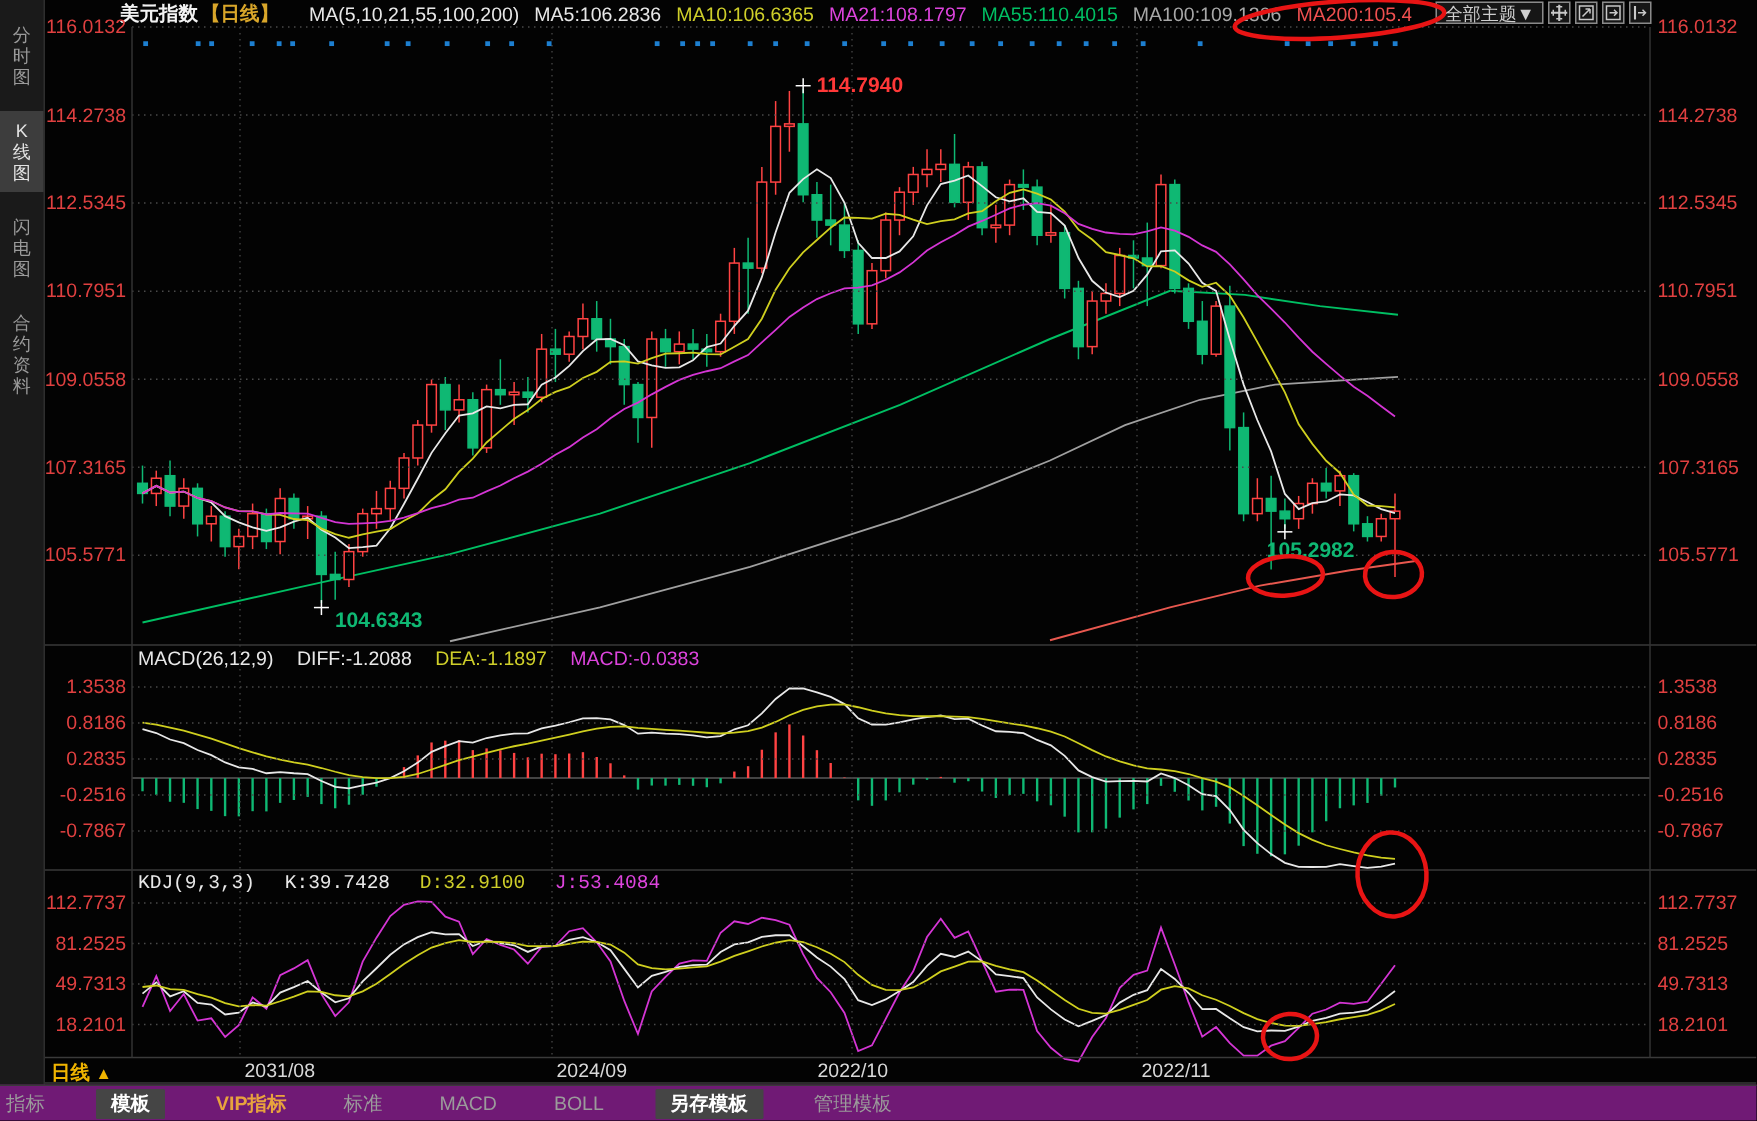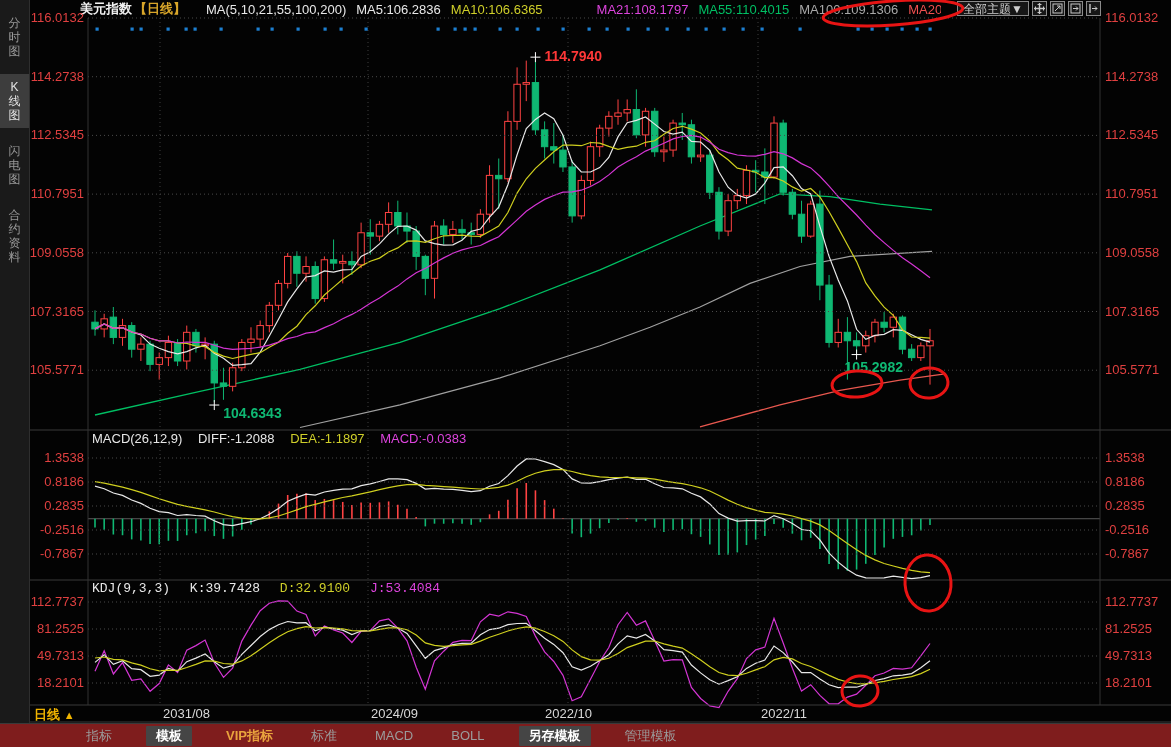--- a/index.html
+++ b/index.html
@@ -29,22 +29,22 @@
   .ylabel.l{left:16px;width:68px;text-align:right;}
   .ylabel.r{left:1105px;text-align:left;}
   .xlabel{position:absolute;top:706px;color:#d8d8d8;font-size:13px;}
   #period-label{position:absolute;left:34px;top:706px;color:#f0b400;font-weight:bold;font-size:13px;cursor:pointer;}
   #period-label .arr{font-size:11px;}
   
   .ind-header{position:absolute;left:92px;font-size:13px;white-space:nowrap;}
   .ind-header span{margin-right:12px;}
   .c-white{color:#e8e8e8;} .c-yel{color:#cfcf2a;} .c-mag{color:#dd44dd;}
   
-  #tabs{position:absolute;left:0;top:723px;width:1171px;height:24px;background:#7f1d1d;border-top:1px solid #3a3a3a;
-        display:flex;align-items:center;padding-left:82px;box-sizing:border-box;}
+  #tabs{position:absolute;left:0;top:723px;width:1171px;height:24px;background:#701a75;border-top:1px solid #3a3a3a;
+        display:flex;align-items:center;box-sizing:border-box;}
   .tab{color:#9b9b9b;font-size:13px;margin-right:30px;cursor:pointer;padding:1px 4px;}
   .tab.boxed{background:#454545;color:#fff;font-weight:bold;padding:1px 10px;border-radius:1px;}
   .tab.vip{color:#e8a33d;font-weight:bold;}
   svg text{font-family:"Liberation Sans","DejaVu Sans",sans-serif;}
 </style>
 </head>
 <body>
 
 <div id="app">
 
@@ -73,21 +73,21 @@
     </div>
 
   <div id="header">
     <span class="t-title">美元指数</span>
     <span class="t-period">【日线】</span>
     <span class="chart-ico"></span>
     <span class="c-white">MA(5,10,21,55,100,200)</span>
     <span id="ma-values" style="display:inline-flex;">
         <span style="color: rgb(232, 232, 232);">MA5:106.2836</span>
         <span style="color: rgb(207, 207, 42);">MA10:106.6365</span>
-        <span style="color: rgb(221, 68, 221); margin-left: 44px;">MA21:108.1797</span>
+        <span style="color: rgb(221, 68, 221);">MA21:108.1797</span>
         <span style="color: rgb(0, 191, 99);">MA55:110.4015</span>
         <span style="color: rgb(168, 168, 168);">MA100:109.1306</span>
         <span style="color: rgb(240, 80, 80);">MA200:105.432</span>
       </span>
   </div>
 
   <div id="theme-area">
     <button id="theme-btn">全部主题▼</button>
     <button class="tool-btn">
       <svg width="11" height="11" viewBox="0 0 11 11">

